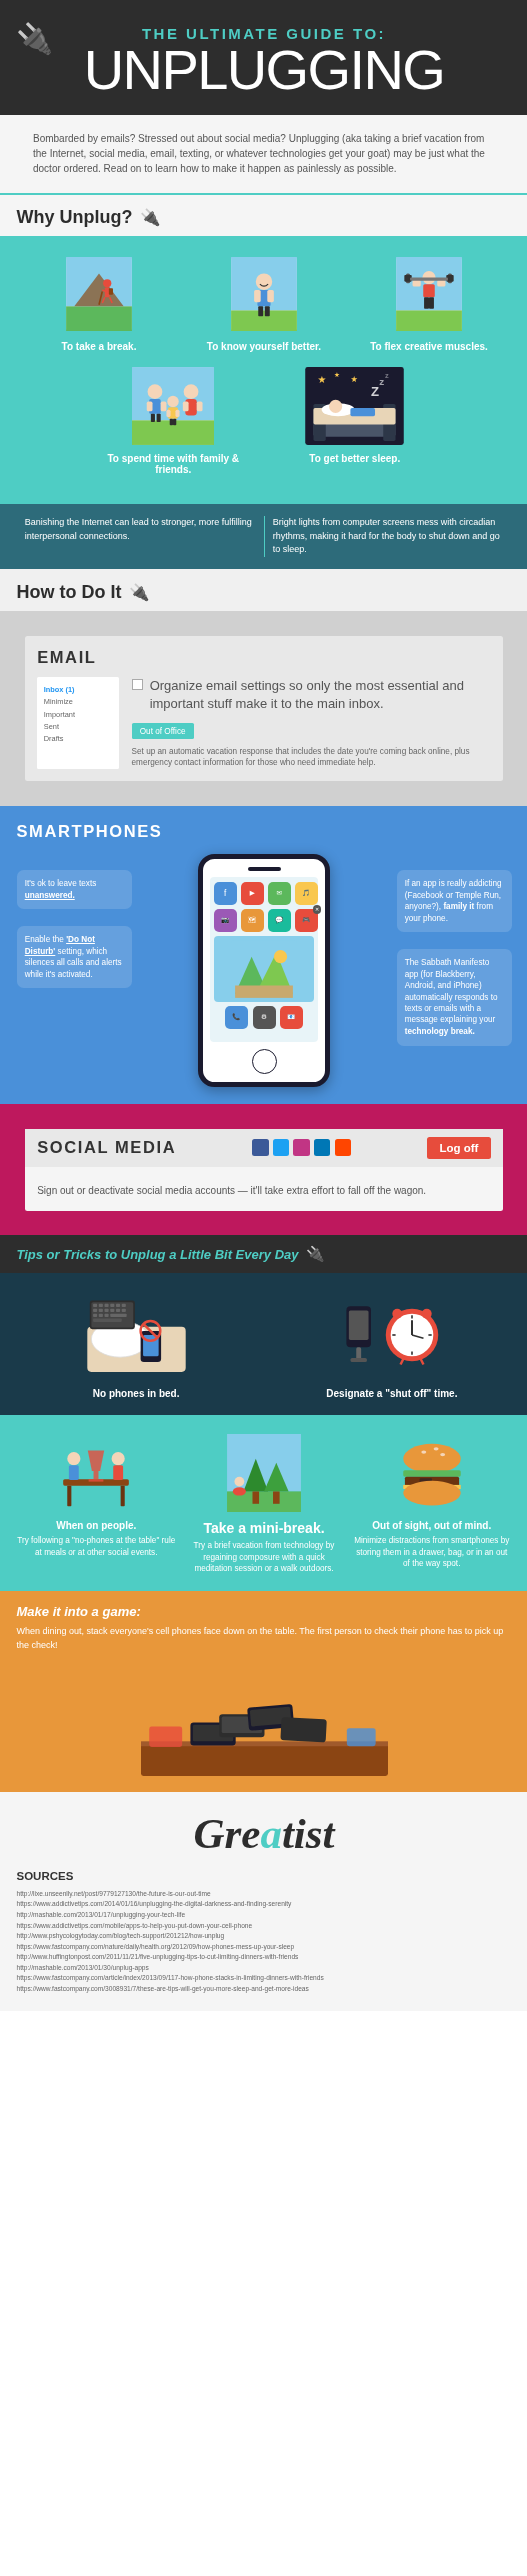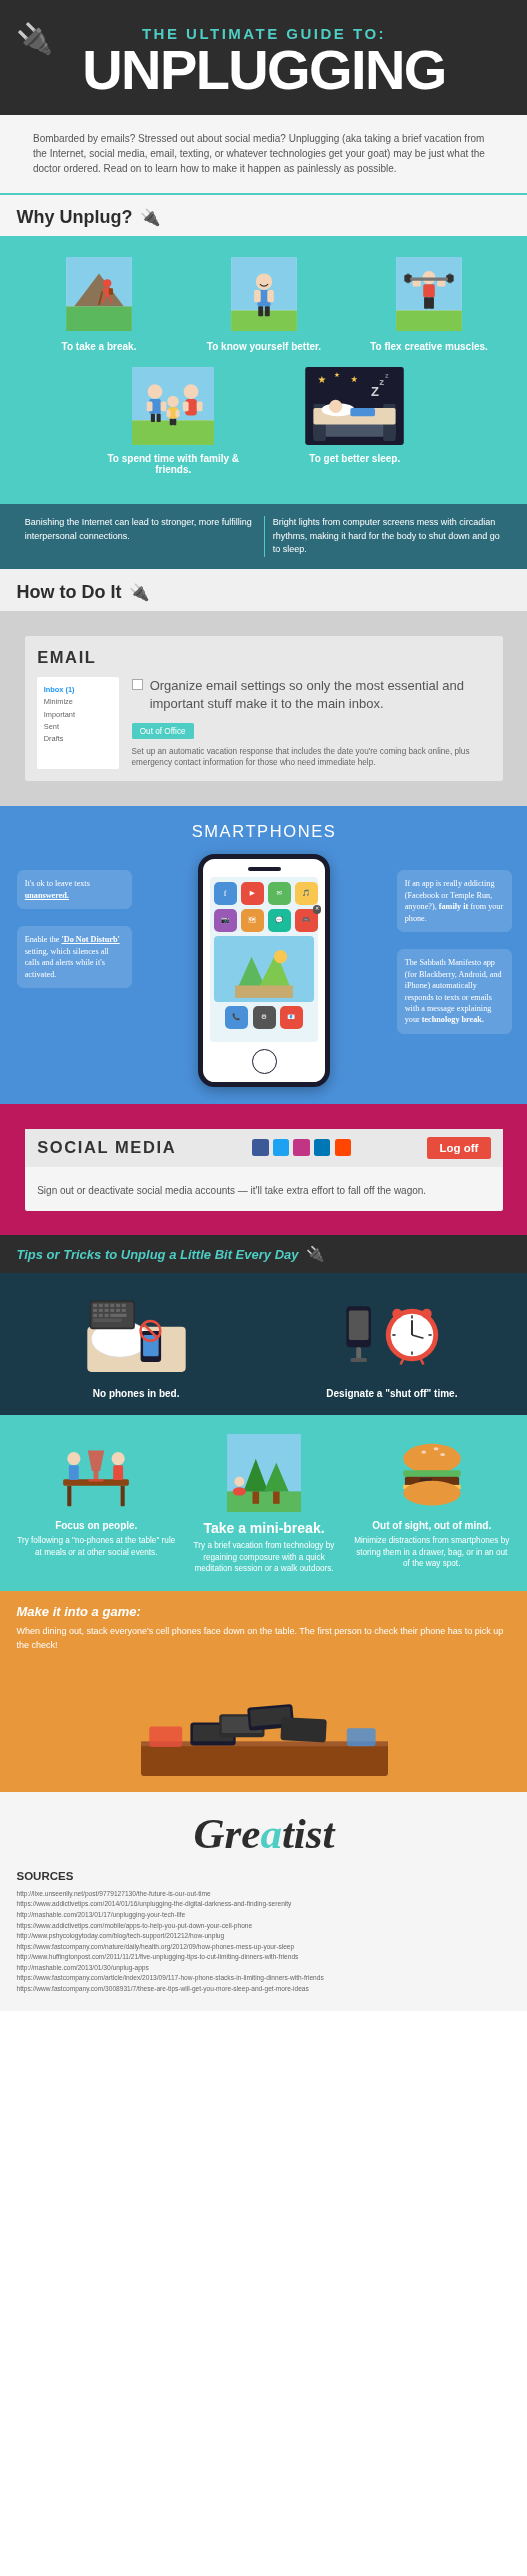--- a/index.html
+++ b/index.html
@@ -20,21 +20,21 @@
     .header-subtitle {
       color: #4ecdc4;
       font-size: 15px;
       font-weight: bold;
       letter-spacing: 2.5px;
       text-transform: uppercase;
     }
     .header-title {
       color: #fff;
       font-size: 56px;
-      font-weight: 700;
+      font-weight: 400;
       text-transform: uppercase;
       line-height: 1;
       letter-spacing: -1.6px;
     }
 
     
     .intro-section {
       background: #f5f5f5;
       padding: 16.5px 33px;
       font-size: 10px;
@@ -188,31 +188,29 @@
     }
 
     
     .smartphones-section {
       background: #4a90d9;
       padding: 16.5px;
       position: relative;
     }
     .smartphones-title {
       font-size: 16.5px;
-      font-weight: normal;
+      font-weight: bold;
       color: #fff;
       margin-bottom: 12.4px;
       letter-spacing: 1.6px;
-      text-align: center;
     }
     .phone-layout {
       display: flex;
       align-items: flex-start;
       gap: 25px;
-      font-family: Liberation Serif, serif;
     }
     .phone-tips-left {
       width: 115px;
       display: flex;
       flex-direction: column;
       gap: 16.5px;
       padding-top: 16.5px;
     }
     .phone-center {
       flex: 1;
@@ -754,21 +752,21 @@
           <rect x="42" y="45" width="6" height="10" fill="#e74c3c" opacity="0.8"></rect>
           <rect x="36" y="55" width="18" height="3" fill="#e74c3c" opacity="0.8"></rect>
 
           <circle cx="18" cy="30" r="8" fill="#f5d5b8"></circle>
           <rect x="12" y="38" width="12" height="18" fill="#4a90d9" rx="2"></rect>
 
           <circle cx="72" cy="30" r="8" fill="#f5d5b8"></circle>
           <rect x="66" y="38" width="12" height="18" fill="#e74c3c" rx="2"></rect>
         </svg>
       </div>
-      <div style="font-size:10px; font-weight:bold; color:#fff; margin-bottom:4.1px;">Focus on people.</div>
+      <div style="font-size:10px; font-weight:bold; color:#fff; margin-bottom:4.1px;">When on people.</div>
       <div style="font-size:8.2px; color:#fff; line-height:1.4;">Try following a "no-phones at the table" rule at meals or at other social events.</div>
     </div>
 
     <div style="flex:1; text-align:center;">
       <div style="height:82px; display:flex; align-items:center; justify-content:center; margin-bottom:6.6px;">
         <svg width="74" height="78" viewBox="0 0 90 95">
 
           <rect width="90" height="70" fill="#87CEEB"></rect>
 
           <rect y="70" width="90" height="25" fill="#5cb85c"></rect>

